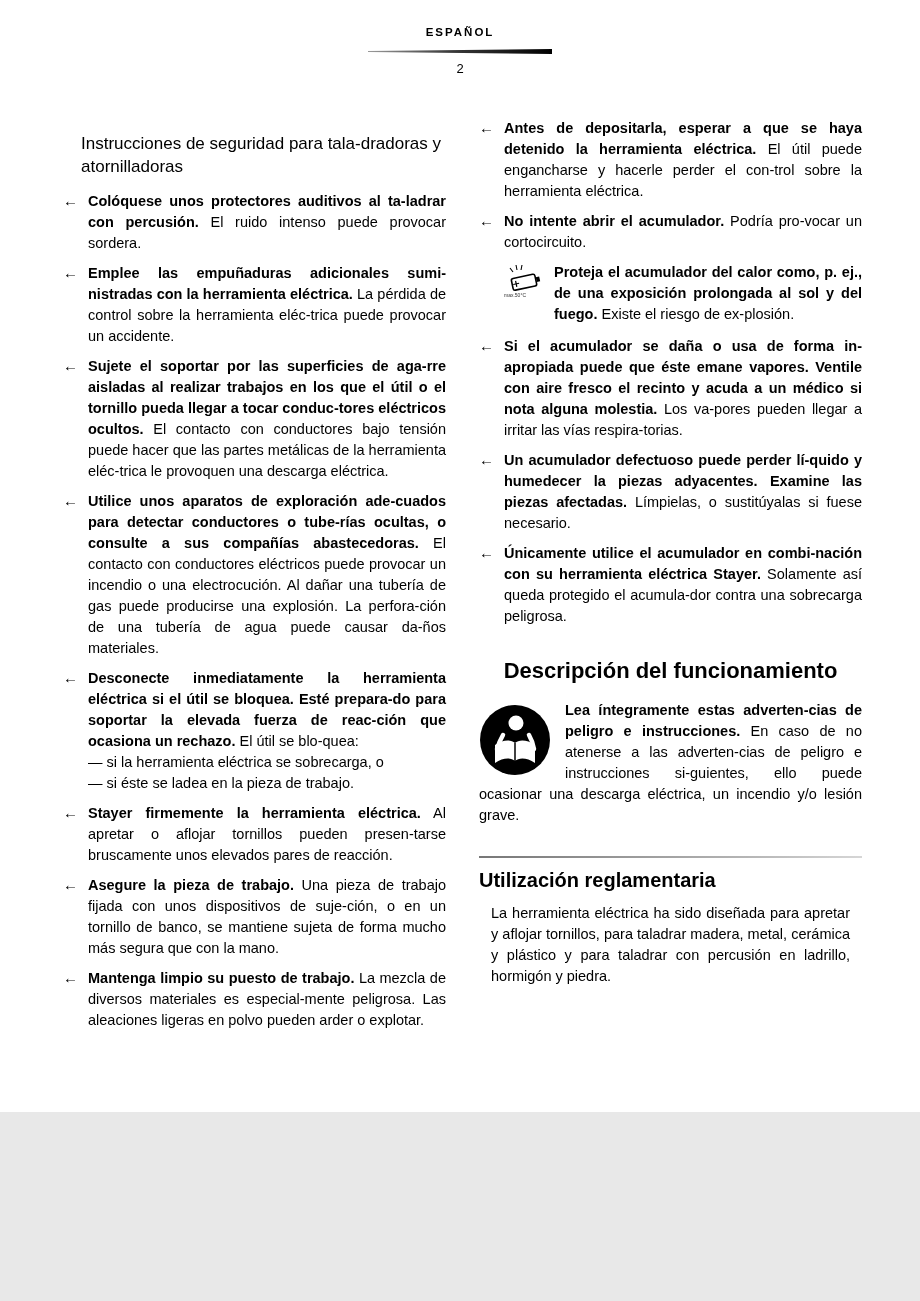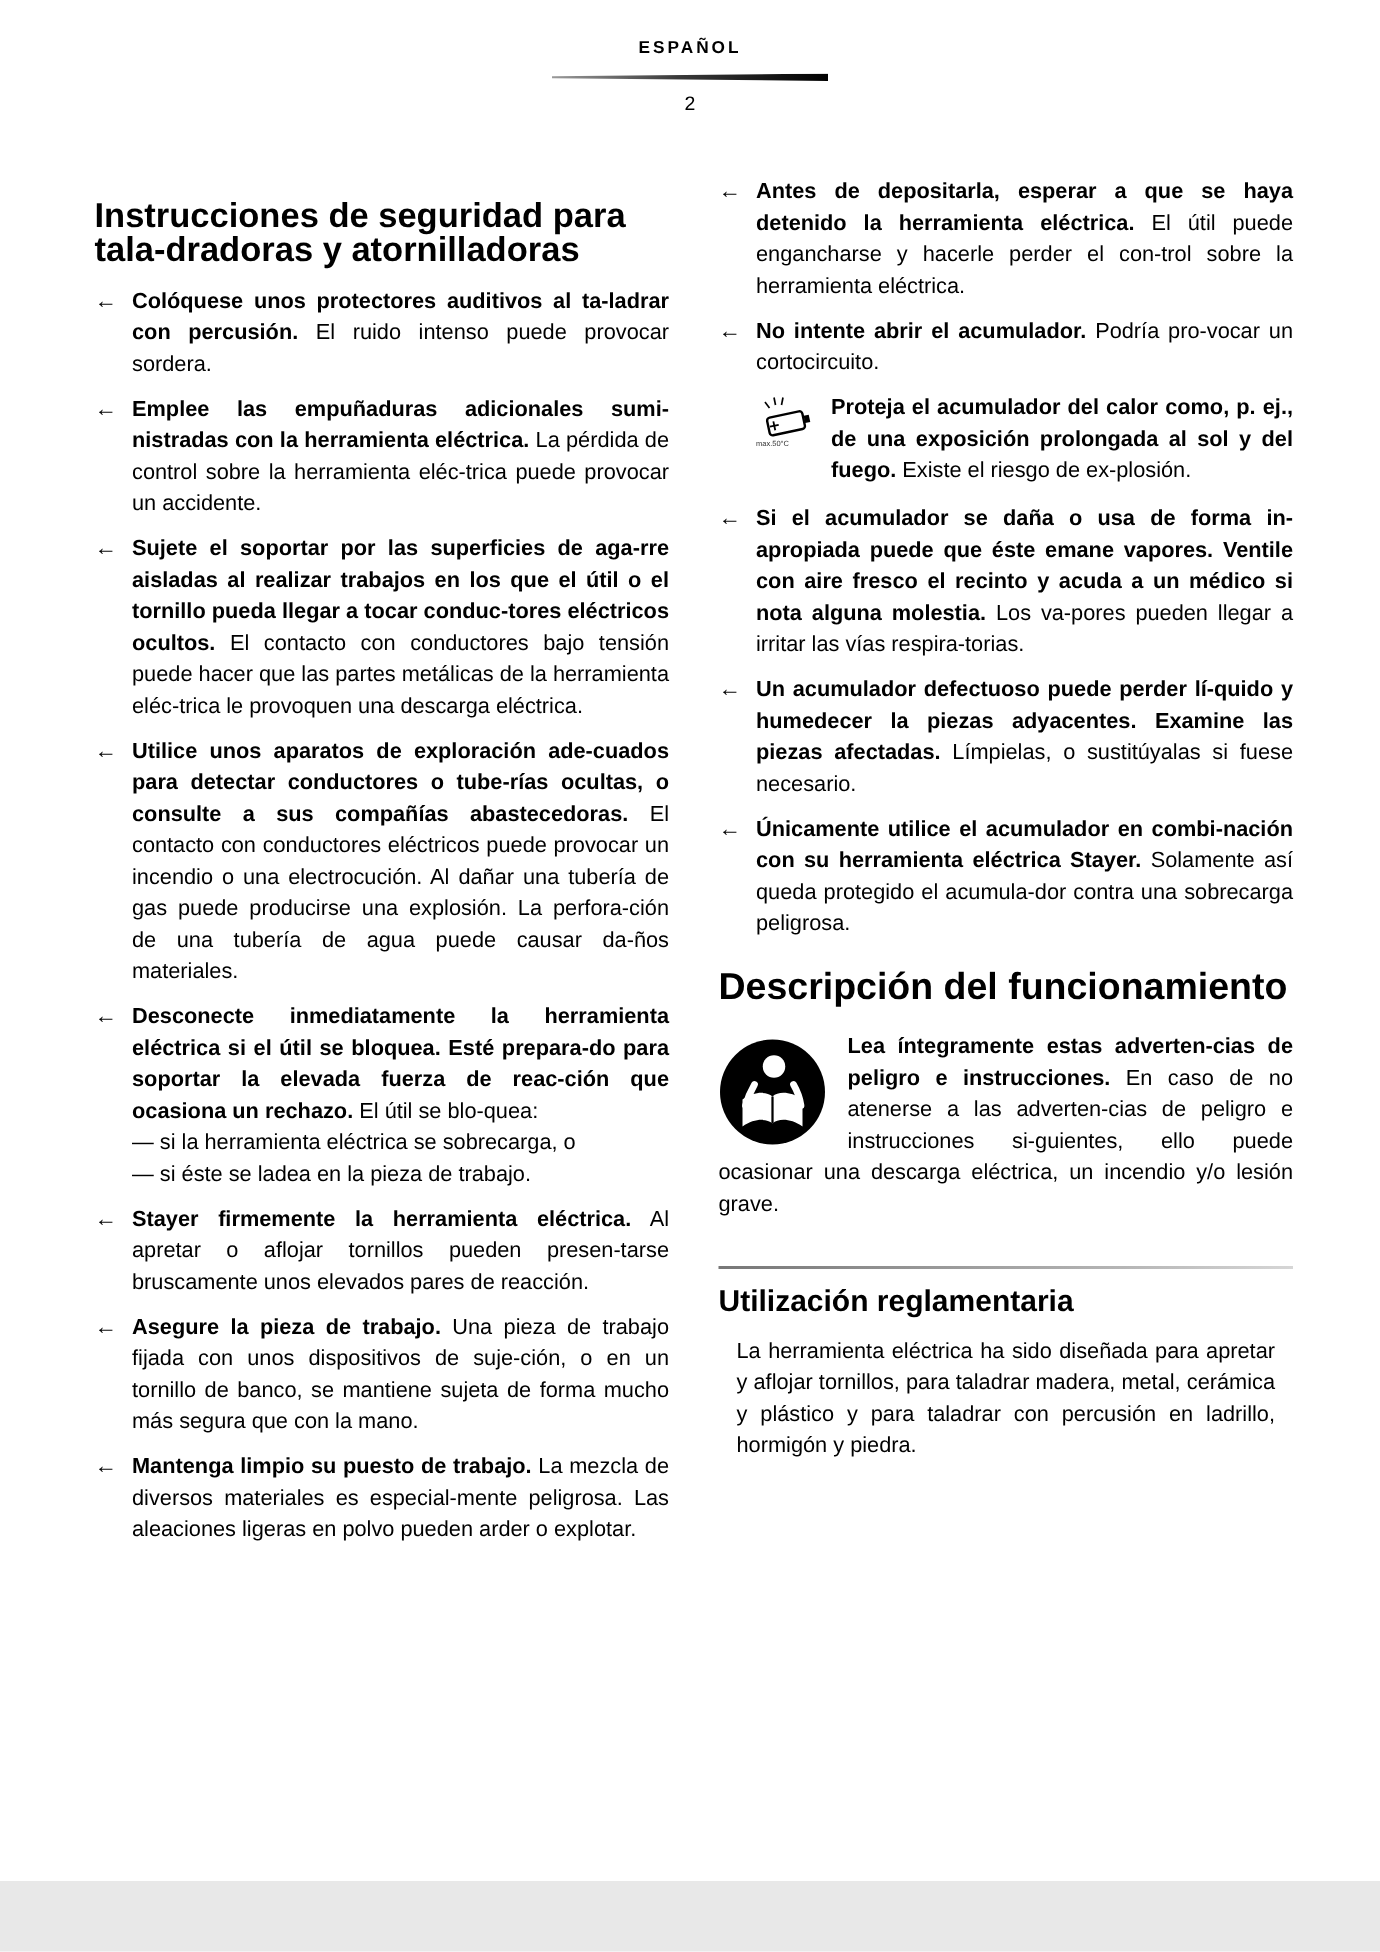--- a/index.html
+++ b/index.html
@@ -1,17 +1,17 @@
 <!DOCTYPE html>
 <html><head>
 <meta charset="utf-8">
 <style>
   html,body { margin:0; padding:0; background:#e8e8e8; }
   .page {
-    position:relative; width:920px; height:1254px; margin:0 auto;
+    position:relative; width:920px; height:1112px; margin:0 auto;
     background:#ffffff; color:#000;
     font-family:"Liberation Sans", sans-serif;
     font-size:14.5px; line-height:21px;
   }
   
   .page-header { position:absolute; top:22px; left:0; width:100%; text-align:center; }
   .header-label { font-size:11.5px; font-weight:bold; letter-spacing:2px; }
   .taper-line {
     width:184px; height:5px; margin:6px auto 0 auto;
     background:linear-gradient(to right,#9a9a9a,#3a3a3a 45%,#000);
@@ -19,35 +19,35 @@
   }
   .page-num { font-size:13px; margin-top:4px; }
   .page-footer { position:absolute; top:1262px; left:0; width:100%; text-align:center; }
 
   
   .col { position:absolute; width:383px; text-align:justify; }
   .col-left  { left:63px;  top:132px; }
   .col-right { left:479px; top:118px; }
 
   .safety-title {
-    font-size:23px; line-height:23px; font-weight:bold;
-    margin:0 0 13px 0; text-align:left;
+    font-size:17px; line-height:23px; font-weight:normal;
+    margin:0 0 13px 18px; text-align:left;
   }
 
   .bullet { position:relative; padding-left:25px; margin:0 0 9px 0; }
   .bullet .arrow { position:absolute; left:0; top:-1px; font-size:15px; }
   .bullet-text { white-space:pre-line; }
 
   .note { margin:3px 0 11px 25px; }
   .note::after { content:""; display:block; clear:both; }
   .battery-icon-wrap { float:left; width:42px; margin:2px 8px 2px 0; }
 
   .desc-title {
-    font-size:25px; line-height:31px; font-weight:bold;
-    margin:16px 0 14px 0; text-align:left;
+    font-size:22px; line-height:31px; font-weight:bold;
+    margin:28px 0 14px 0; text-align:center;
   }
   .reading { margin:0 0 4px 0; }
   .reading::after { content:""; display:block; clear:both; }
   .reading-icon-wrap { float:left; width:72px; height:72px; margin:4px 14px 4px 0; }
 
   .divider {
     height:2px; margin:30px 0 12px 0;
     background:linear-gradient(to right,#777,#b5b5b5 70%,#d6d6d6);
   }
   .usage-title { font-size:20px; font-weight:bold; margin:0 0 11px 0; text-align:left; }

